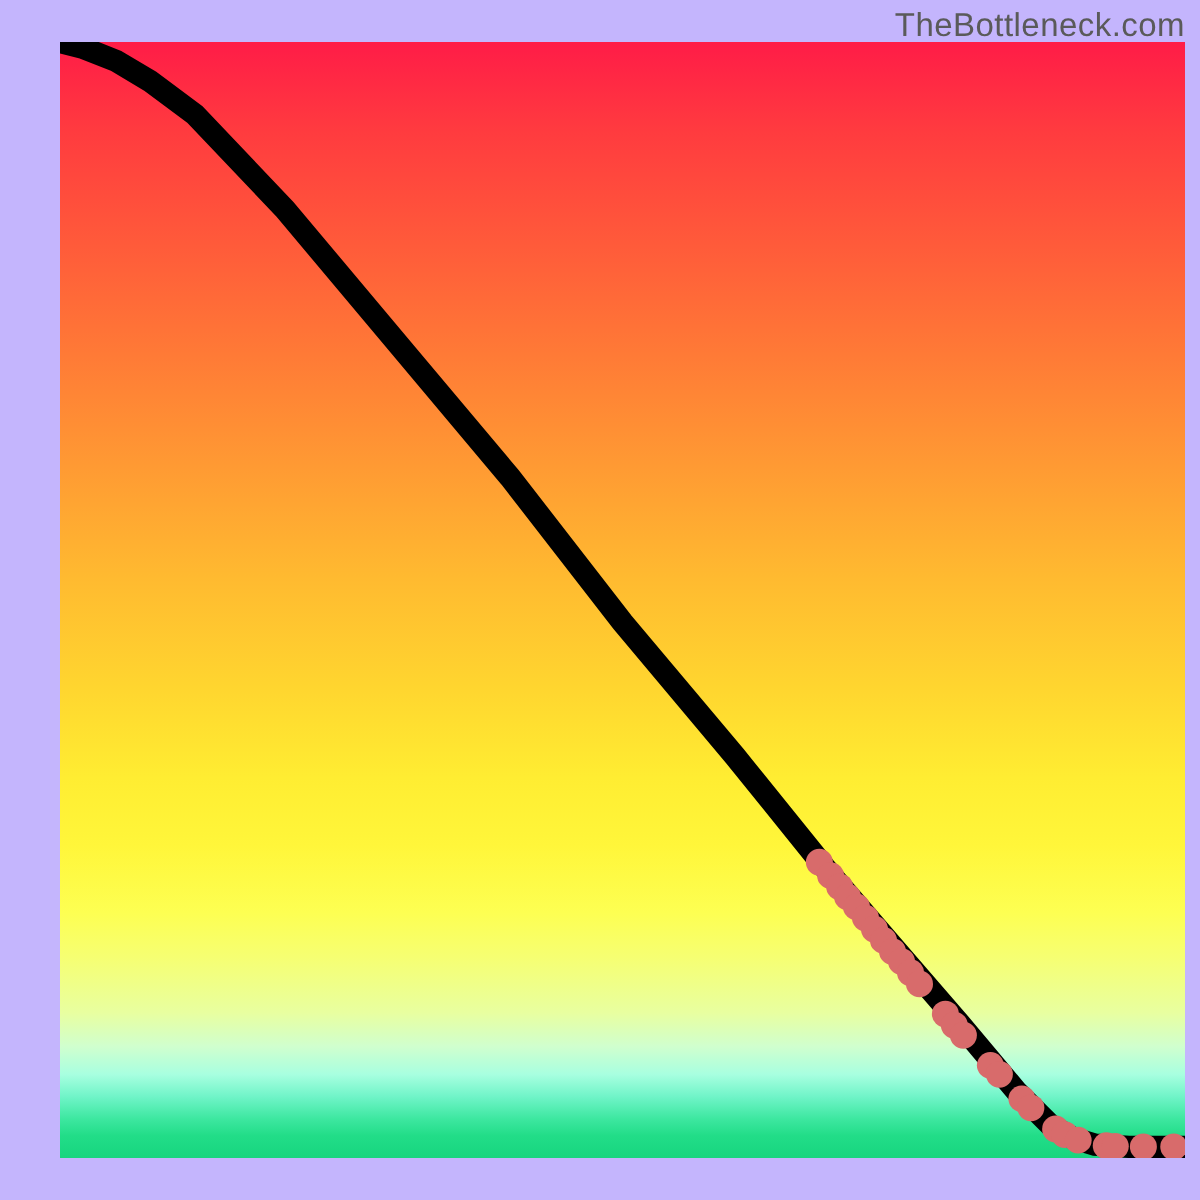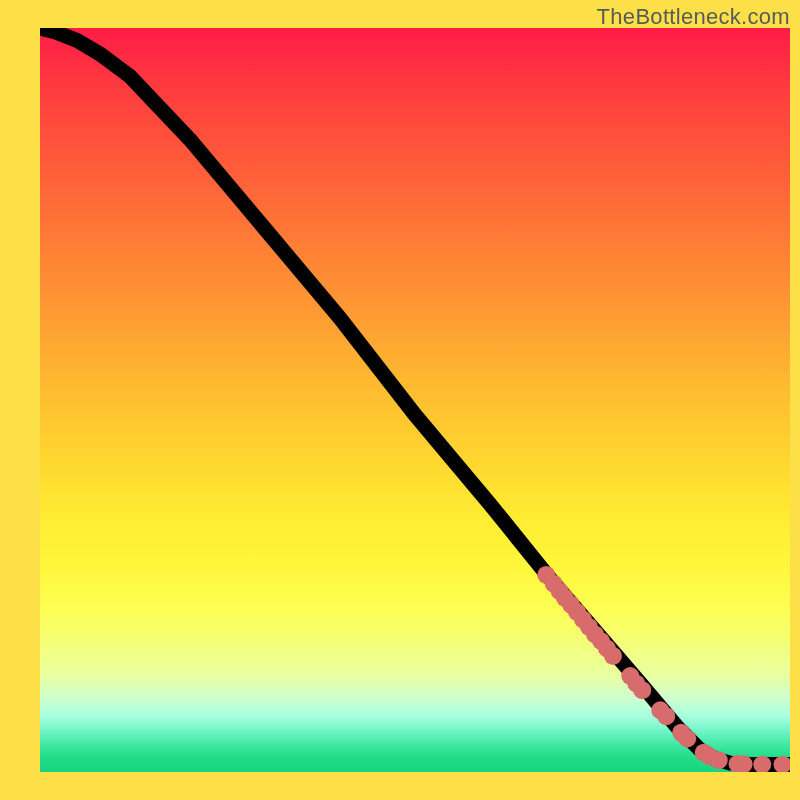--- a/index.html
+++ b/index.html
@@ -8,21 +8,21 @@
     background: #000;
     width: 800px;
     height: 800px;
     overflow: hidden;
     font-family: Arial, Helvetica, sans-serif;
   }
   .outer {
     position: relative;
     width: 800px;
     height: 800px;
-    background: #fde047;
+    background: #c4b5fd;
   }
   .watermark {
     position: absolute;
     top: 4px;
     right: 10px;
     color: #5a5a5a;
     font-size: 22px;
     font-weight: 500;
     letter-spacing: 0.3px;
     z-index: 10;

